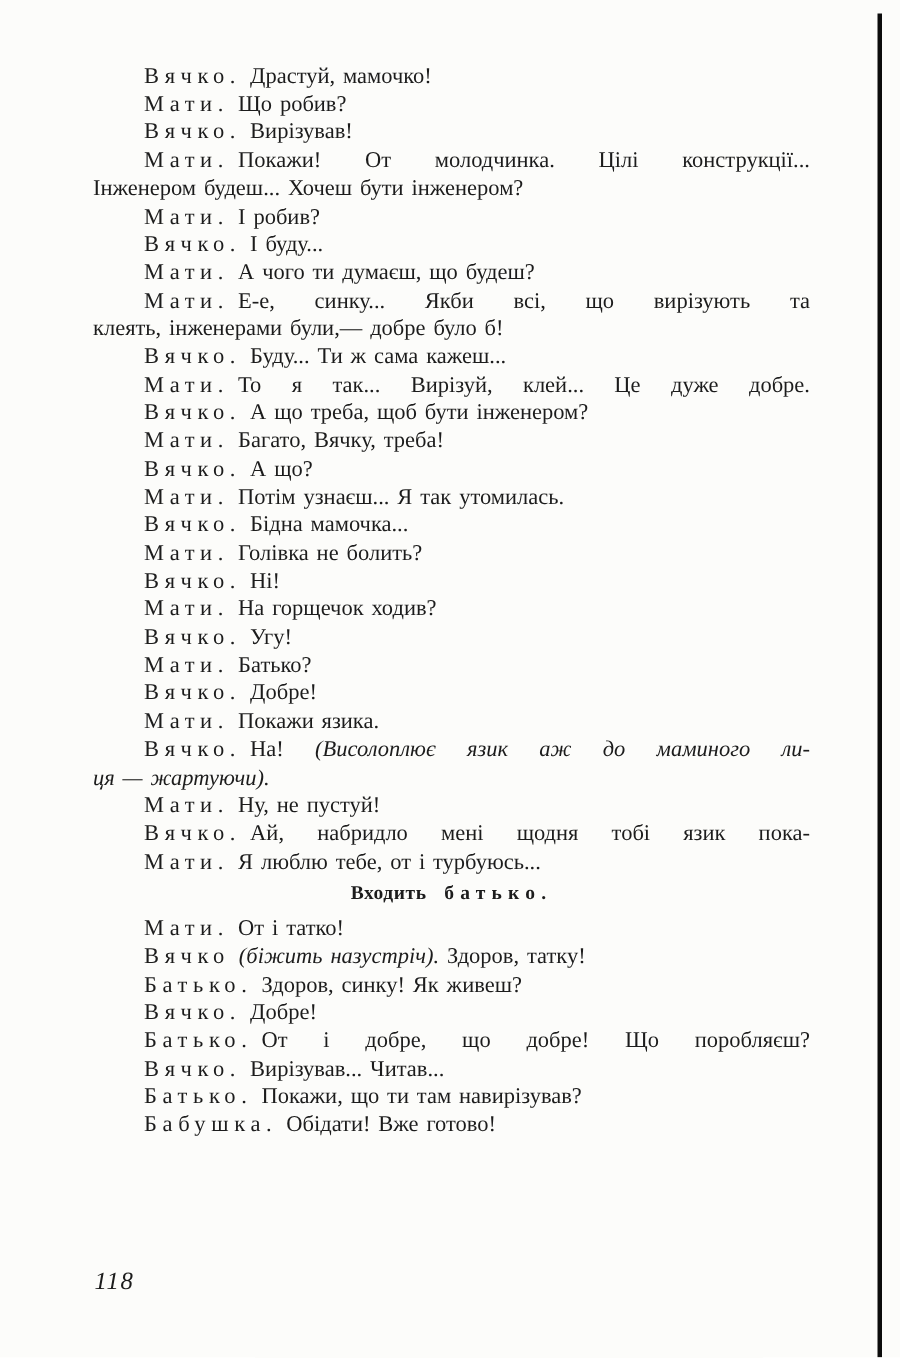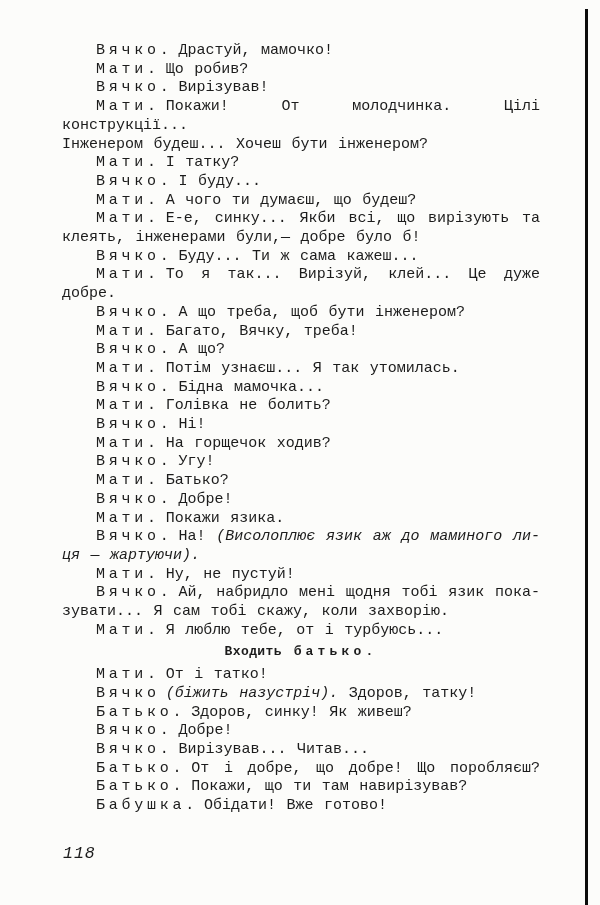--- a/index.html
+++ b/index.html
@@ -2,21 +2,21 @@
 <html><head>
 <meta charset="utf-8">
 <style>
   html, body { margin: 0; padding: 0; background: #ffffff; }
   .page {
     position: relative;
     width: 600px;
     height: 905px;
     background: #fcfcfa;
     overflow: hidden;
-    font-family: Liberation Mono, monospace;
+    font-family: Liberation Serif, serif;
   }
   .text-block {
     position: absolute;
     left: 62px;
     top: 42px;
     width: 478px;
     font-size: 15px;
     line-height: 18.7px;
     color: #1c1c1c;
     word-spacing: 1.5px;
@@ -57,21 +57,21 @@
 </head>
 <body>
 
 <div class="page">
   <div class="text-block">
       <div class="line para"><span class="sp">Вячко.</span><span class="n">Драстуй, мамочко!</span></div>
       <div class="line para"><span class="sp">Мати.</span><span class="n">Що робив?</span></div>
       <div class="line para"><span class="sp">Вячко.</span><span class="n">Вирізував!</span></div>
       <div class="line para j"><span class="sp">Мати.</span><span class="n">Покажи! От молодчинка. Цілі конструкції...</span></div>
       <div class="line cont"><span class="n">Інженером будеш... Хочеш бути інженером?</span></div>
-      <div class="line para"><span class="sp">Мати.</span><span class="n">І татку?</span></div>
+      <div class="line para"><span class="sp">Мати.</span><span class="n">І робив?</span></div>
       <div class="line para"><span class="sp">Вячко.</span><span class="n">І буду...</span></div>
       <div class="line para"><span class="sp">Мати.</span><span class="n">А чого ти думаєш, що будеш?</span></div>
       <div class="line para j"><span class="sp">Мати.</span><span class="n">Е-е, синку... Якби всі, що вирізують та</span></div>
       <div class="line cont"><span class="n">клеять, інженерами були,— добре було б!</span></div>
       <div class="line para"><span class="sp">Вячко.</span><span class="n">Буду... Ти ж сама кажеш...</span></div>
       <div class="line para j"><span class="sp">Мати.</span><span class="n">То я так... Вирізуй, клей... Це дуже добре.</span></div>
       <div class="line para"><span class="sp">Вячко.</span><span class="n">А що треба, щоб бути інженером?</span></div>
       <div class="line para"><span class="sp">Мати.</span><span class="n">Багато, Вячку, треба!</span></div>
       <div class="line para"><span class="sp">Вячко.</span><span class="n">А що?</span></div>
       <div class="line para"><span class="sp">Мати.</span><span class="n">Потім узнаєш... Я так утомилась.</span></div>
@@ -80,27 +80,26 @@
       <div class="line para"><span class="sp">Вячко.</span><span class="n">Ні!</span></div>
       <div class="line para"><span class="sp">Мати.</span><span class="n">На горщечок ходив?</span></div>
       <div class="line para"><span class="sp">Вячко.</span><span class="n">Угу!</span></div>
       <div class="line para"><span class="sp">Мати.</span><span class="n">Батько?</span></div>
       <div class="line para"><span class="sp">Вячко.</span><span class="n">Добре!</span></div>
       <div class="line para"><span class="sp">Мати.</span><span class="n">Покажи язика.</span></div>
       <div class="line para j"><span class="sp">Вячко.</span><span class="n">На! </span><span class="i">(Висолоплює язик аж до маминого ли-</span></div>
       <div class="line cont"><span class="i">ця — жартуючи).</span></div>
       <div class="line para"><span class="sp">Мати.</span><span class="n">Ну, не пустуй!</span></div>
       <div class="line para j"><span class="sp">Вячко.</span><span class="n">Ай, набридло мені щодня тобі язик пока-</span></div>
-      <div class="line cont"><span class="n">зувати... Я сам тобі скажу, коли захворію.</span></div>
       <div class="line para"><span class="sp">Мати.</span><span class="n">Я люблю тебе, от і турбуюсь...</span></div>
       <div class="line stage"><span class="sn">Входить</span><span class="ss">батько.</span></div>
       <div class="line para"><span class="sp">Мати.</span><span class="n">От і татко!</span></div>
       <div class="line para"><span class="sp">Вячко</span><span class="i">(біжить назустріч).</span><span class="n"> Здоров, татку!</span></div>
       <div class="line para"><span class="sp">Батько.</span><span class="n">Здоров, синку! Як живеш?</span></div>
       <div class="line para"><span class="sp">Вячко.</span><span class="n">Добре!</span></div>
+      <div class="line para j"><span class="sp">Батько.</span><span class="n">От і добре, що добре! Що поробляєш?</span></div>
       <div class="line para"><span class="sp">Вячко.</span><span class="n">Вирізував... Читав...</span></div>
-      <div class="line para j"><span class="sp">Батько.</span><span class="n">От і добре, що добре! Що поробляєш?</span></div>
       <div class="line para"><span class="sp">Батько.</span><span class="n">Покажи, що ти там навирізував?</span></div>
       <div class="line para"><span class="sp">Бабушка.</span><span class="n">Обідати! Вже готово!</span></div>
     </div>
   <div class="pageno">118</div>
   <div class="edge-line"></div>
 </div>
 
 </body></html>

